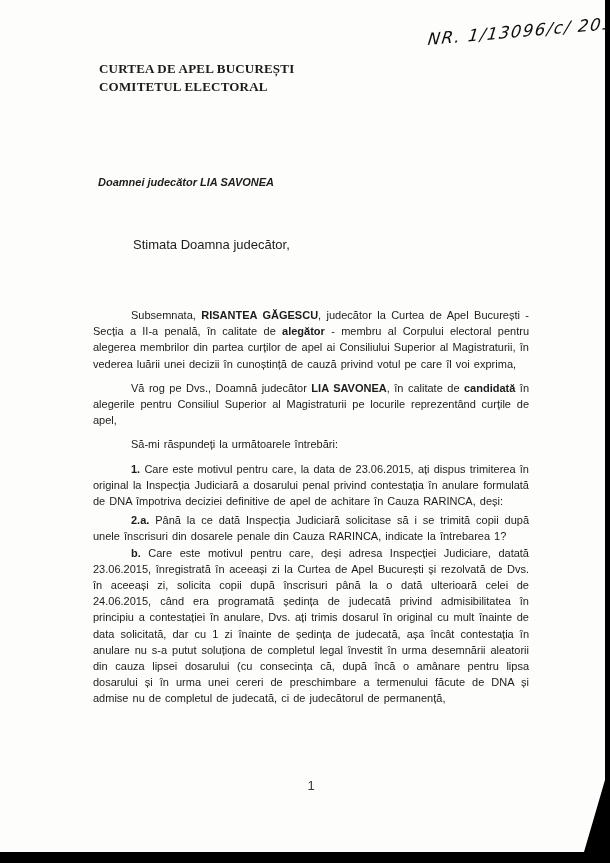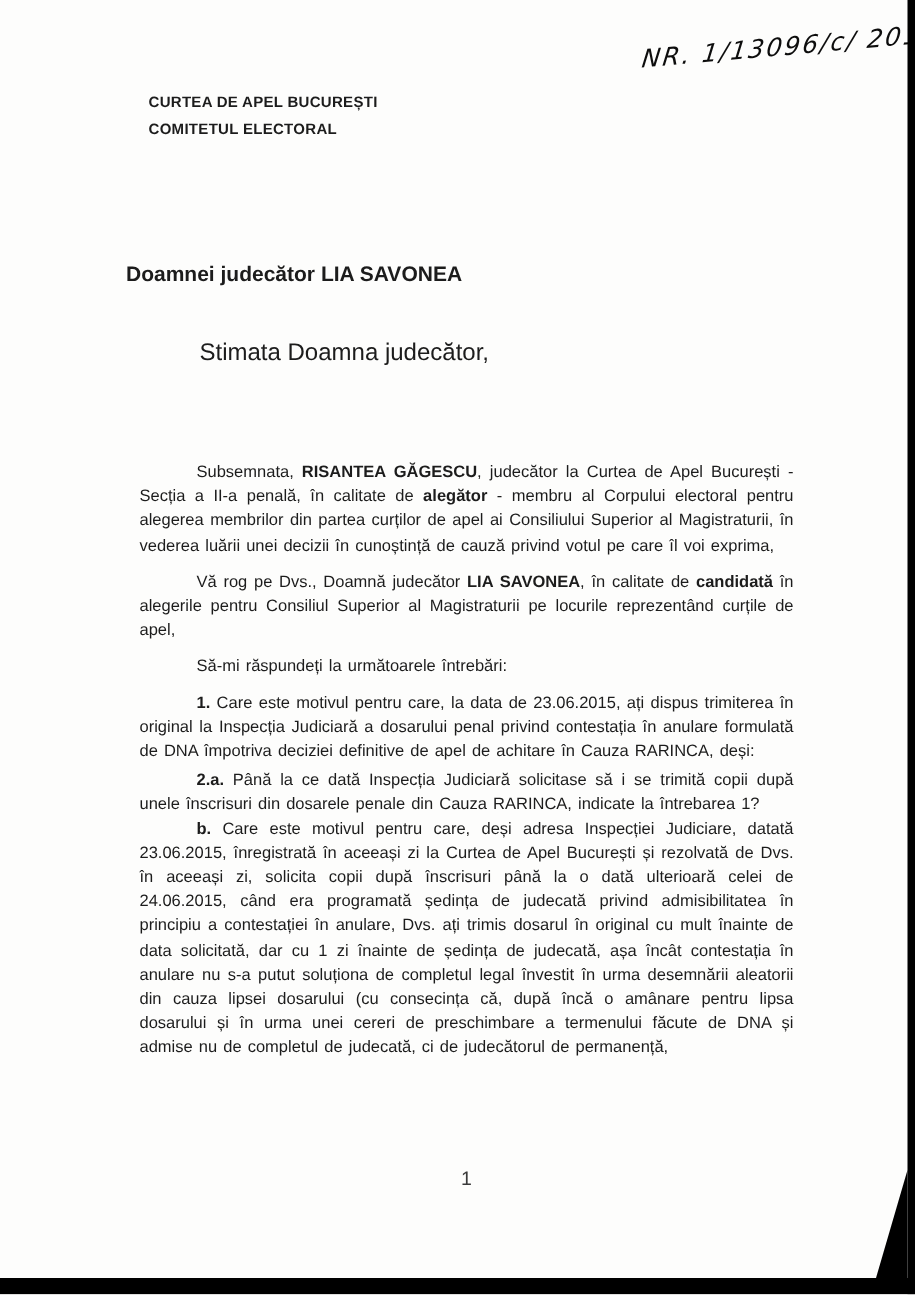--- a/index.html
+++ b/index.html
@@ -54,37 +54,39 @@
     font-size: 16.5px;
     letter-spacing: 1.5px;
     color: #0d0d0d;
     white-space: nowrap;
   }
   .letterhead {
     position: absolute;
     left: 99px;
     top: 60px;
     font-weight: bold;
-    font-size: 10px;
+    font-size: 13px;
     line-height: 17.6px;
     letter-spacing: 0.2px;
+    font-family: Liberation Serif, serif;
   }
   .addressee {
     position: absolute;
-    left: 84px;
+    left: 98px;
     top: 174px;
     font-weight: bold;
-    font-size: 14px;
+    font-size: 11px;
     line-height: 17.6px;
+    font-style: italic;
   }
   .salutation {
     position: absolute;
     left: 133px;
-    top: 227px;
-    font-size: 16px;
+    top: 237px;
+    font-size: 13px;
   }
   .letter-body {
     position: absolute;
     left: 93px;
     top: 288px;
     width: 436px;
     font-size: 11px;
     line-height: 16.2px;
     text-align: justify;
     word-spacing: 1px;

